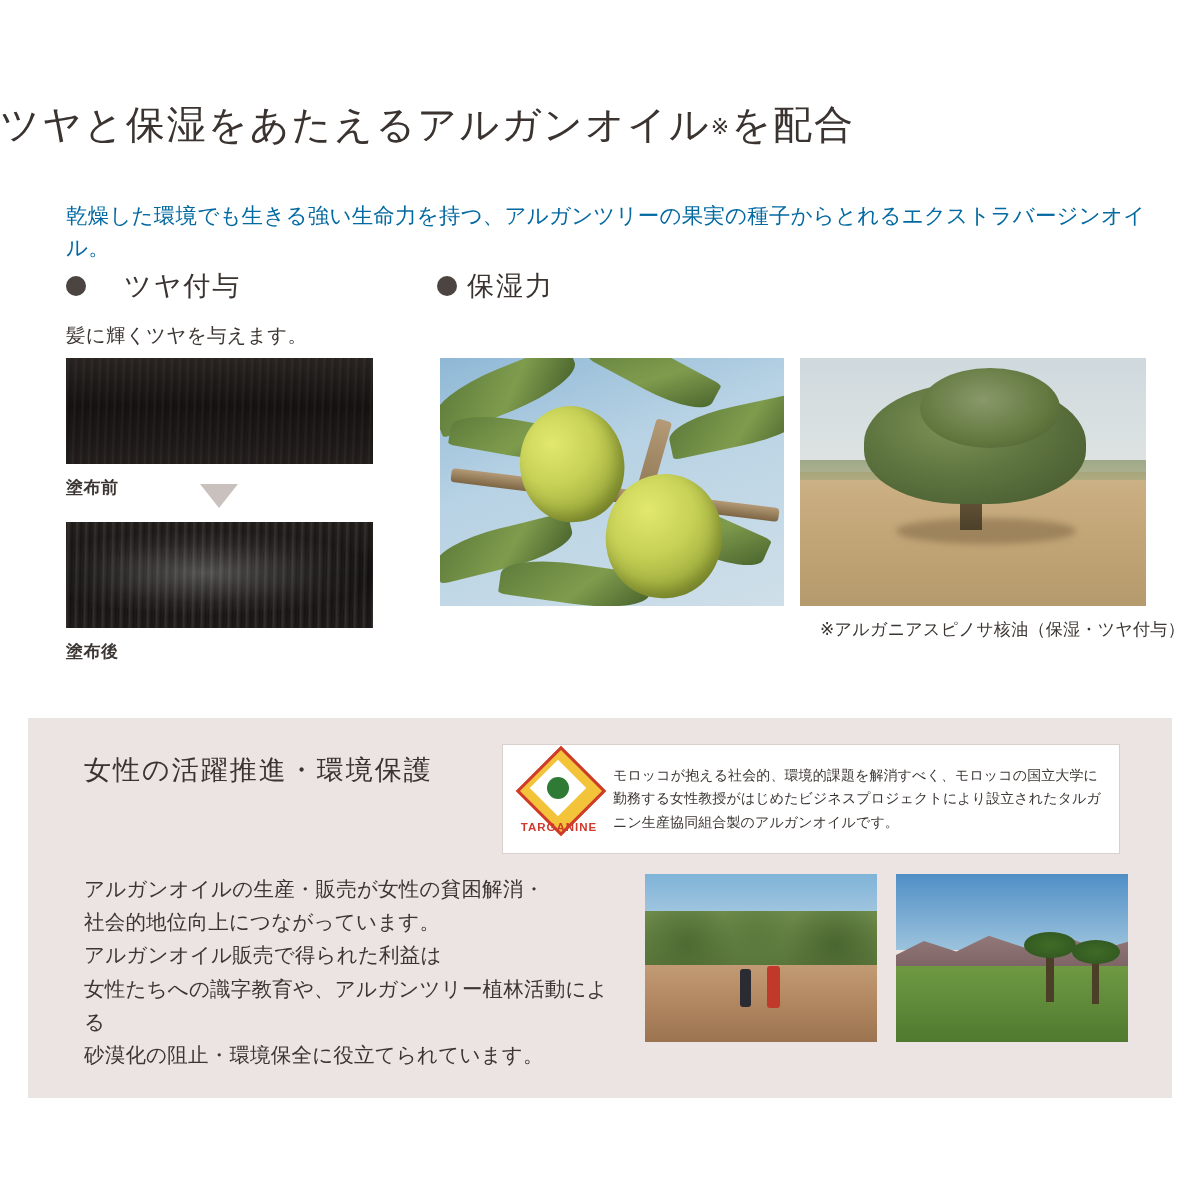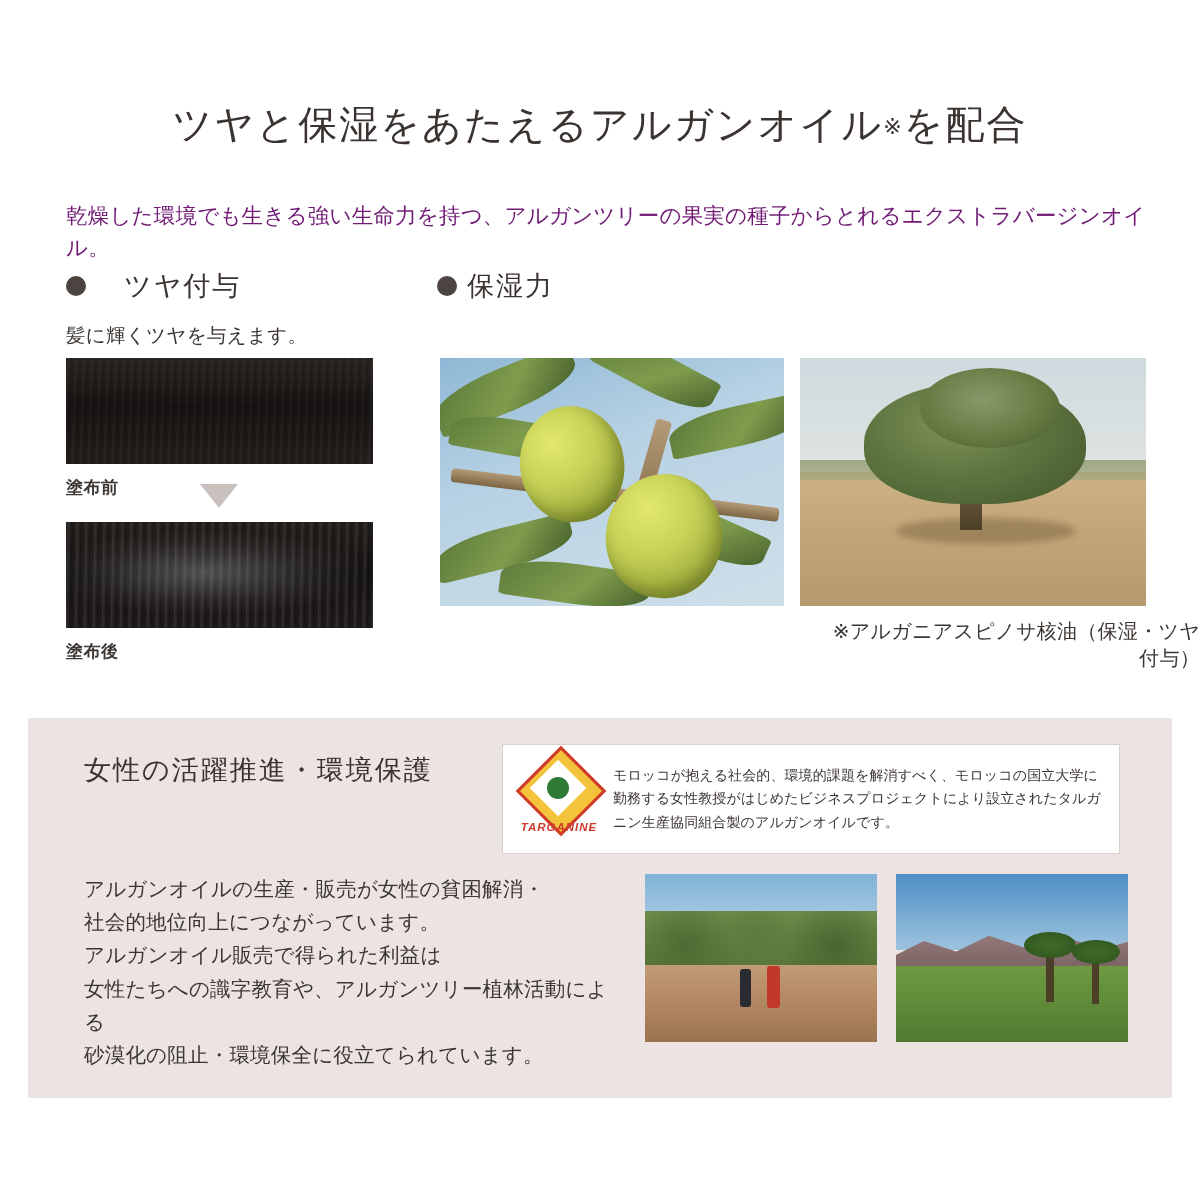--- a/index.html
+++ b/index.html
@@ -20,39 +20,39 @@
     height: 1200px;
     box-sizing: border-box;
   }
 
   
   .title {
     position: absolute;
     left: 0;
     top: 98px;
     width: 1200px;
-    text-align: center;
+    text-align: left;
     font-size: 39px;
     letter-spacing: 2px;
     color: #3a3330;
     font-weight: 500;
   }
   .title .ref {
     font-size: 22px;
     vertical-align: 4px;
   }
 
   
   .lead {
     position: absolute;
     left: 66px;
     top: 200px;
     width: 1080px;
     font-size: 21.5px;
-    color: #701a75;
+    color: #0369a1;
     letter-spacing: 0.2px;
     line-height: 1.5;
   }
 
   
   .sec-head {
     position: absolute;
     font-size: 27px;
     color: #3a3330;
     letter-spacing: 2px;
@@ -221,24 +221,23 @@
     width: 180px; height: 26px;
     border-radius: 50%;
     background: rgba(90,70,40,0.35);
     filter: blur(3px);
   }
 
   .note-right {
     position: absolute;
     left: 820px;
     top: 618px;
-    font-size: 20px;
+    font-size: 17px;
     color: #3c3633;
     letter-spacing: 0.3px;
-    text-align: right;
   }
 
   
   .panel {
     position: absolute;
     left: 28px;
     top: 718px;
     width: 1144px;
     height: 380px;
     background: #ece4e2;
@@ -263,21 +262,20 @@
     box-sizing: border-box;
     display: flex;
     align-items: center;
   }
   .targ-logo {
     width: 96px;
     height: 92px;
     margin-left: 8px;
     flex: 0 0 auto;
     position: relative;
-    font-style: italic;
   }
   .targ-diamond {
     position: absolute;
     left: 18px; top: 6px;
     width: 58px; height: 58px;
     background: #f3c33a;
     border: 3px solid #cf3a2c;
     transform: rotate(45deg);
   }
   .targ-inner {

